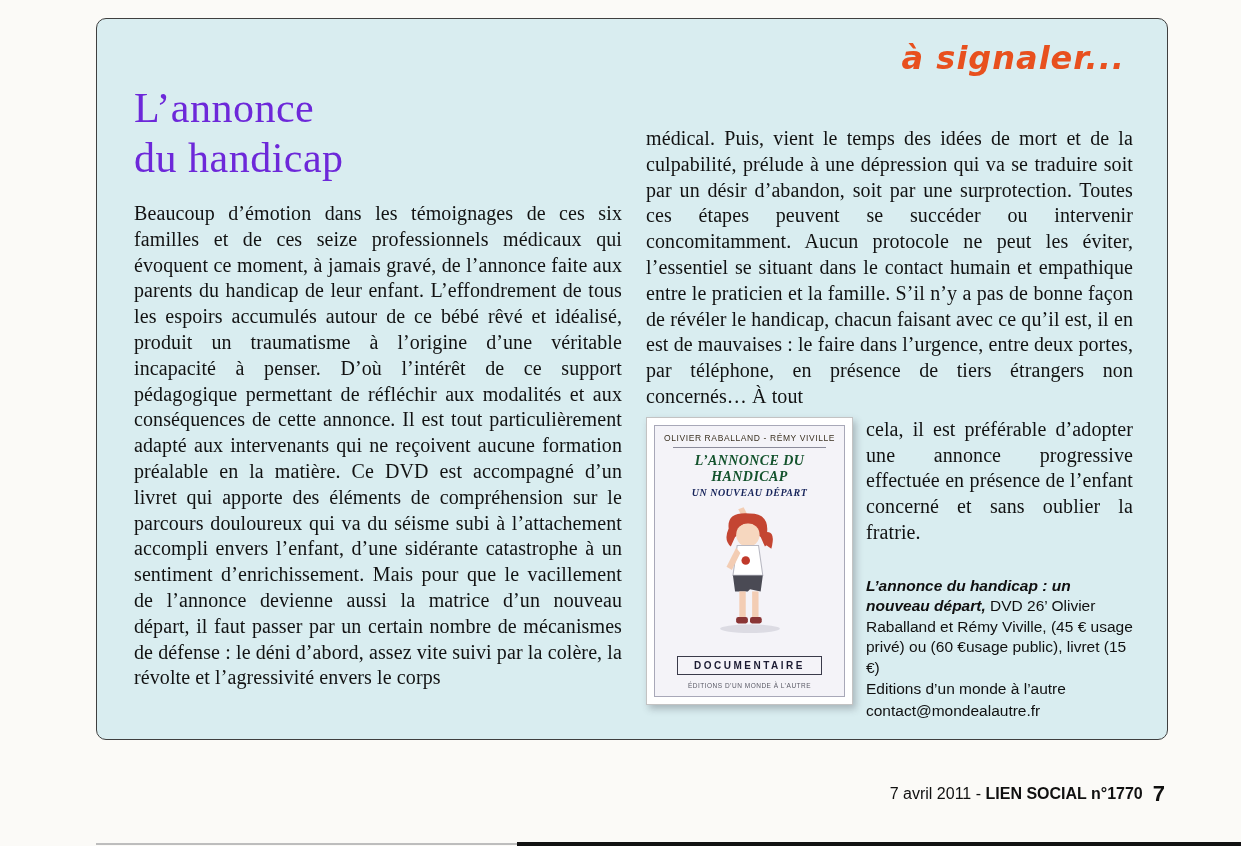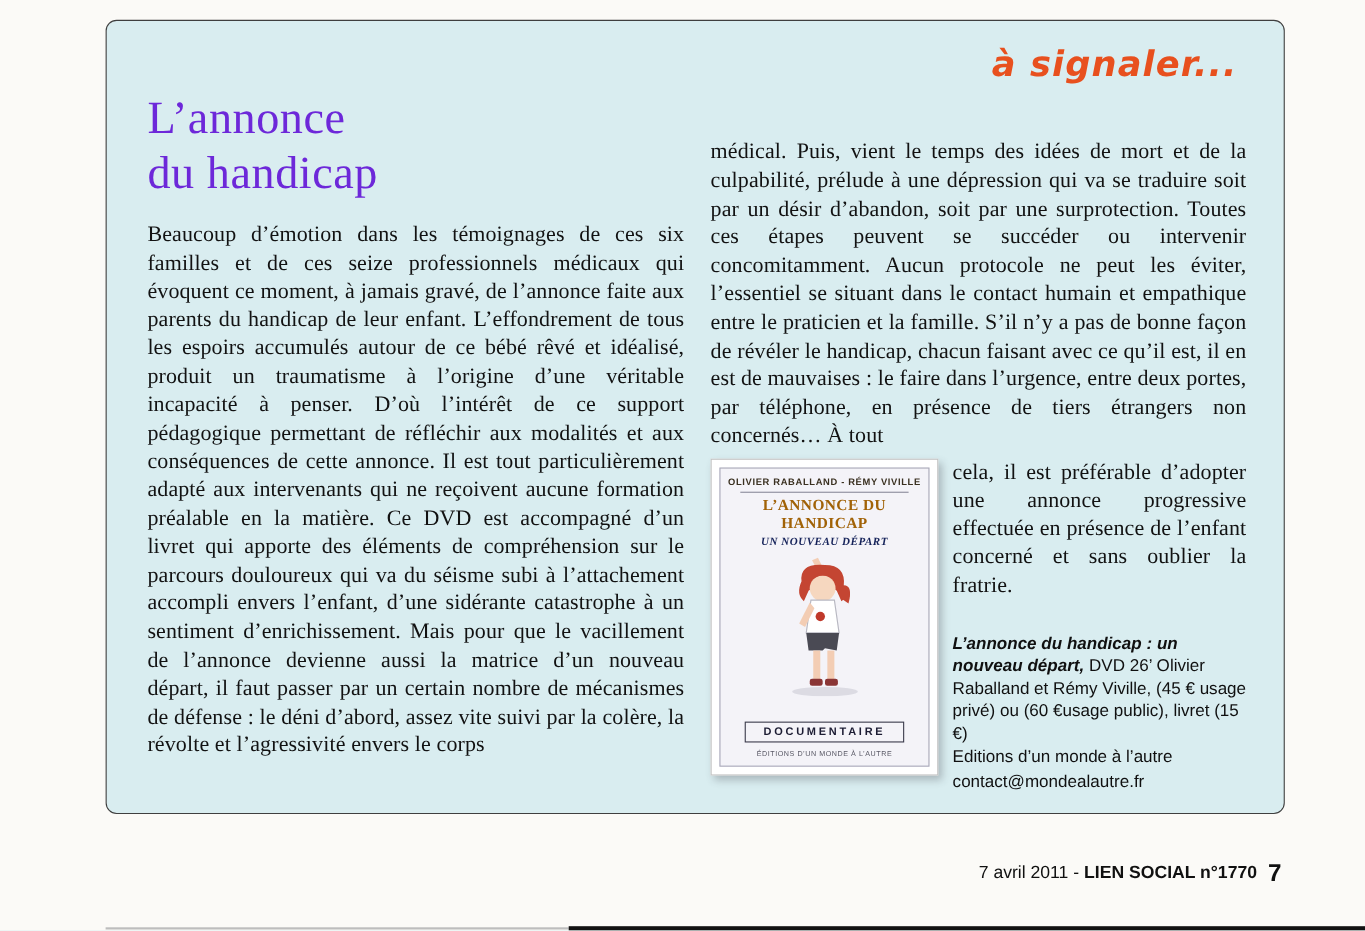--- a/index.html
+++ b/index.html
@@ -76,37 +76,38 @@
     border:1px solid #a8a8b8;
     display:flex;
     flex-direction:column;
     align-items:center;
     padding:7px 5px 6px 5px;
     text-align:center;
   }
   .dvd-authors {
     font-family:"Liberation Sans", sans-serif;
     font-size:8.5px;
-    font-weight:bold;
+    font-weight:normal;
     letter-spacing:0.6px;
     color:#3a3020;
     text-transform:uppercase;
     text-align:center;
   }
   .dvd-rule {
     width:85%; height:1px;
     background:#8b8b9b;
     margin:4px 0 5px 0;
   }
   .dvd-title {
     font-family:"Liberation Serif", serif;
     font-size:14px;
     font-weight:bold;
-    color:#a16207;
+    color:#14532d;
     letter-spacing:0.4px;
+    font-style:italic;
   }
   .dvd-subtitle {
     font-family:"Liberation Serif", serif;
     font-size:10px;
     font-style:italic;
     font-weight:bold;
     color:#16235a;
     margin-top:2px;
     letter-spacing:0.5px;
   }

